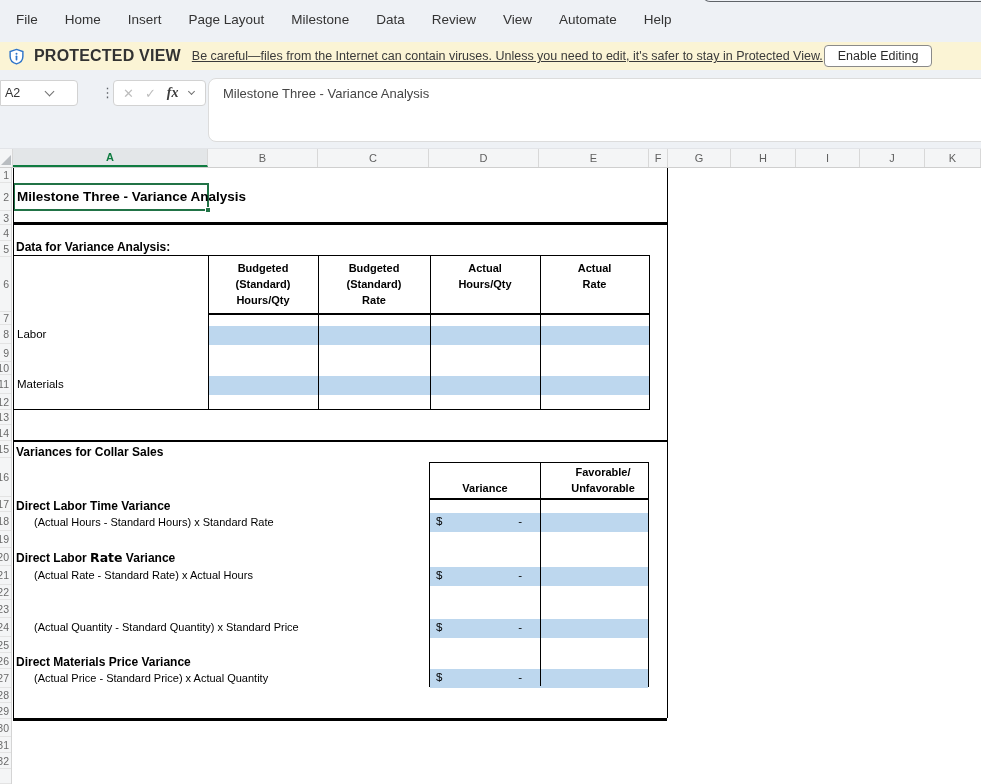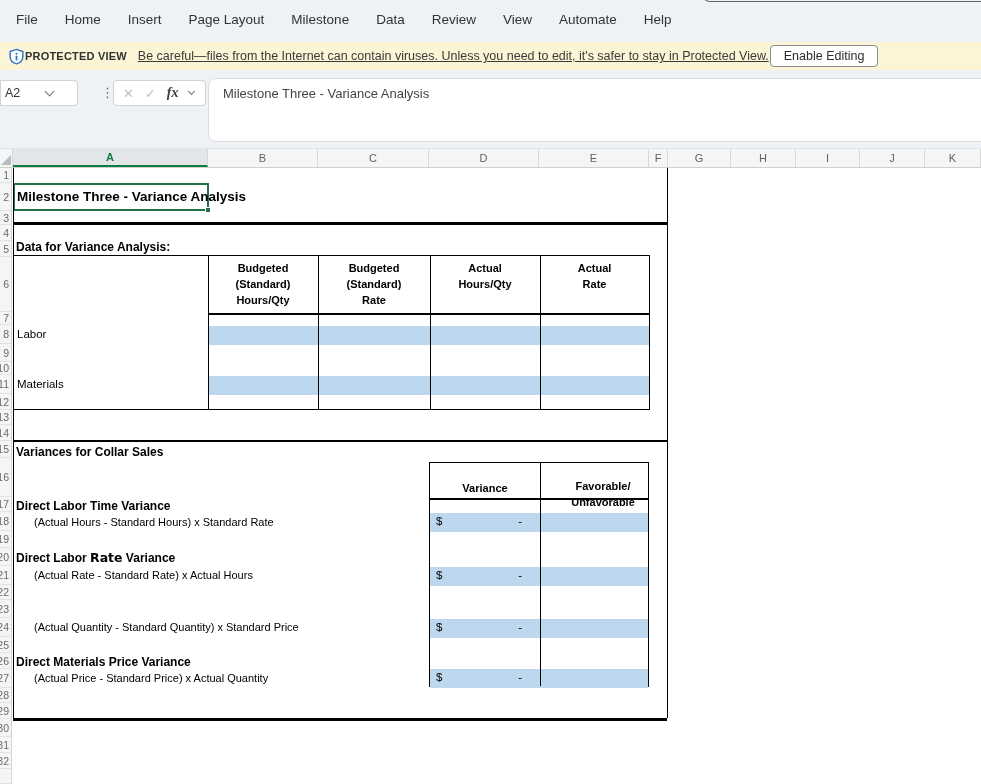--- a/index.html
+++ b/index.html
@@ -14,21 +14,21 @@
     position:absolute; top:-10px; left:702px; width:300px; height:12px;
     border:1px solid #5f6368; border-bottom-left-radius:8px; border-right:none; border-top:none;
   }
   .menubar { position:absolute; top:12px; left:16px; display:flex; gap:27px; font-size:13.5px; color:#333; }
   .menubar span { cursor:default; white-space:nowrap; }
   .banner {
     position:absolute; top:42px; left:0; right:0; height:28px; background:#fbf4d5;
     display:flex; align-items:center; padding-left:8px; font-size:12.5px; color:#3a3a3a;
   }
   .pv-shield { width:17px; height:17px; flex:0 0 auto; }
-  .pv-title { font-weight:bold; letter-spacing:.2px; font-size:11px; color:#323232; }
+  .pv-title { font-weight:bold; margin-left:9px; letter-spacing:.2px; font-size:16px; color:#323232; }
   .pv-link { margin-left:11px; text-decoration:underline; color:#3a3a3a; cursor:pointer; white-space:nowrap; }
   .pv-btn {
     margin-left:1px; background:#fff; border:1px solid #8a8a8a; border-radius:4px;
     padding:3px 13px; font-size:12.5px; color:#2b2b2b; font-family:inherit; cursor:pointer; white-space:nowrap;
   }
   .name-box {
     position:absolute; top:80px; left:0; width:78px; height:26px; background:#fff;
     border:1px solid #d2d2d2; border-radius:0 4px 4px 0; display:flex; align-items:center;
     padding:0 24px 0 4px; font-size:12.5px; color:#333;
   }
@@ -219,21 +219,21 @@
     <div class="abs section-label" style="left:16px; top:277px;">Variances for Collar Sales</div>
 
     <div class="abs tbl" style="left:429px; top:294px; width:220px; height:225px;">
       <div class="blue-row" style="left:0; right:0; top:50px;"></div>
       <div class="blue-row" style="left:0; right:0; top:104px;"></div>
       <div class="blue-row" style="left:0; right:0; top:156px;"></div>
       <div class="blue-row" style="left:0; right:0; top:206px;"></div>
       <div class="vline" style="left:110px;"></div>
       <div class="hline" style="top:35px;"></div>
       <div class="hdr-cell" style="left:0; width:110px; top:17px;">Variance</div>
-      <div class="hdr-cell" style="left:110px; width:111px; top:15px;padding-left:15px;">Favorable/
+      <div class="hdr-cell" style="left:110px; width:111px; top:1px;padding-left:15px;">Favorable/
 Unfavorable</div>
       <div class="money" style="left:6px; top:52px;">$</div>
       <div class="money" style="right:126px; top:52px;">-</div>
       <div class="money" style="left:6px; top:106px;">$</div>
       <div class="money" style="right:126px; top:106px;">-</div>
       <div class="money" style="left:6px; top:158px;">$</div>
       <div class="money" style="right:126px; top:158px;">-</div>
       <div class="money" style="left:6px; top:208px;">$</div>
       <div class="money" style="right:126px; top:208px;">-</div>
     </div>

